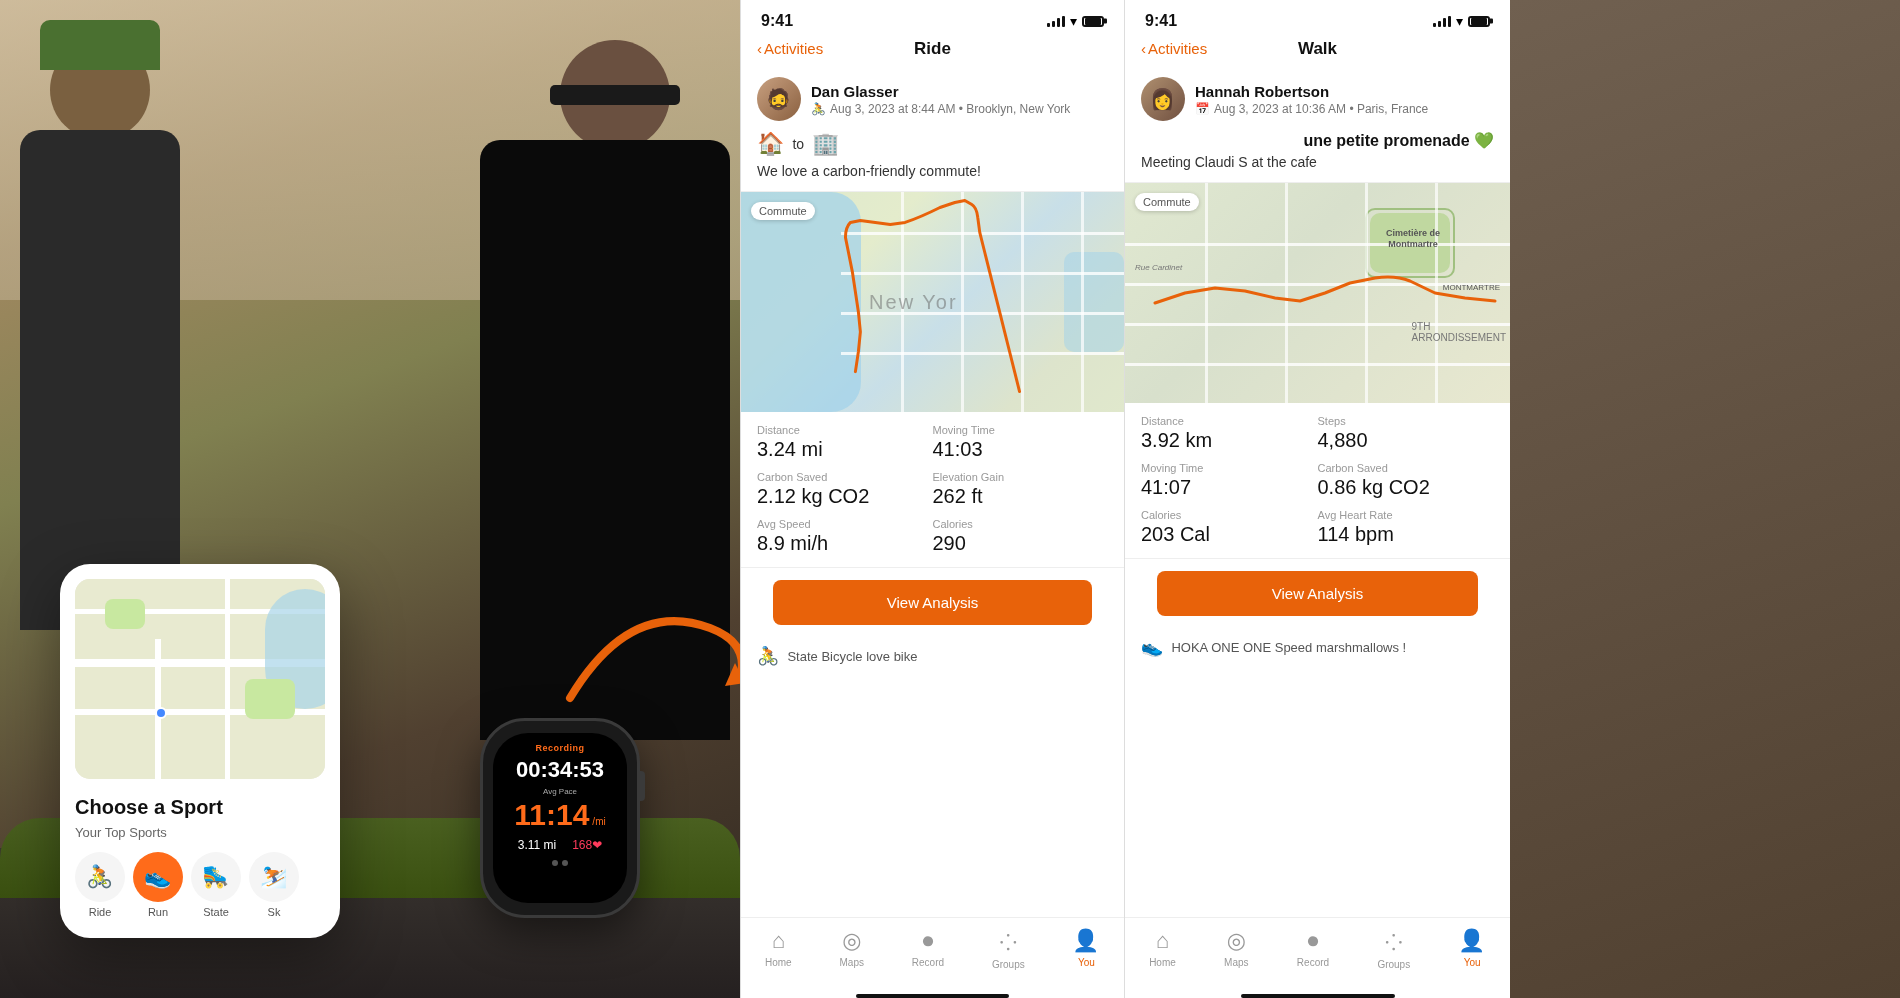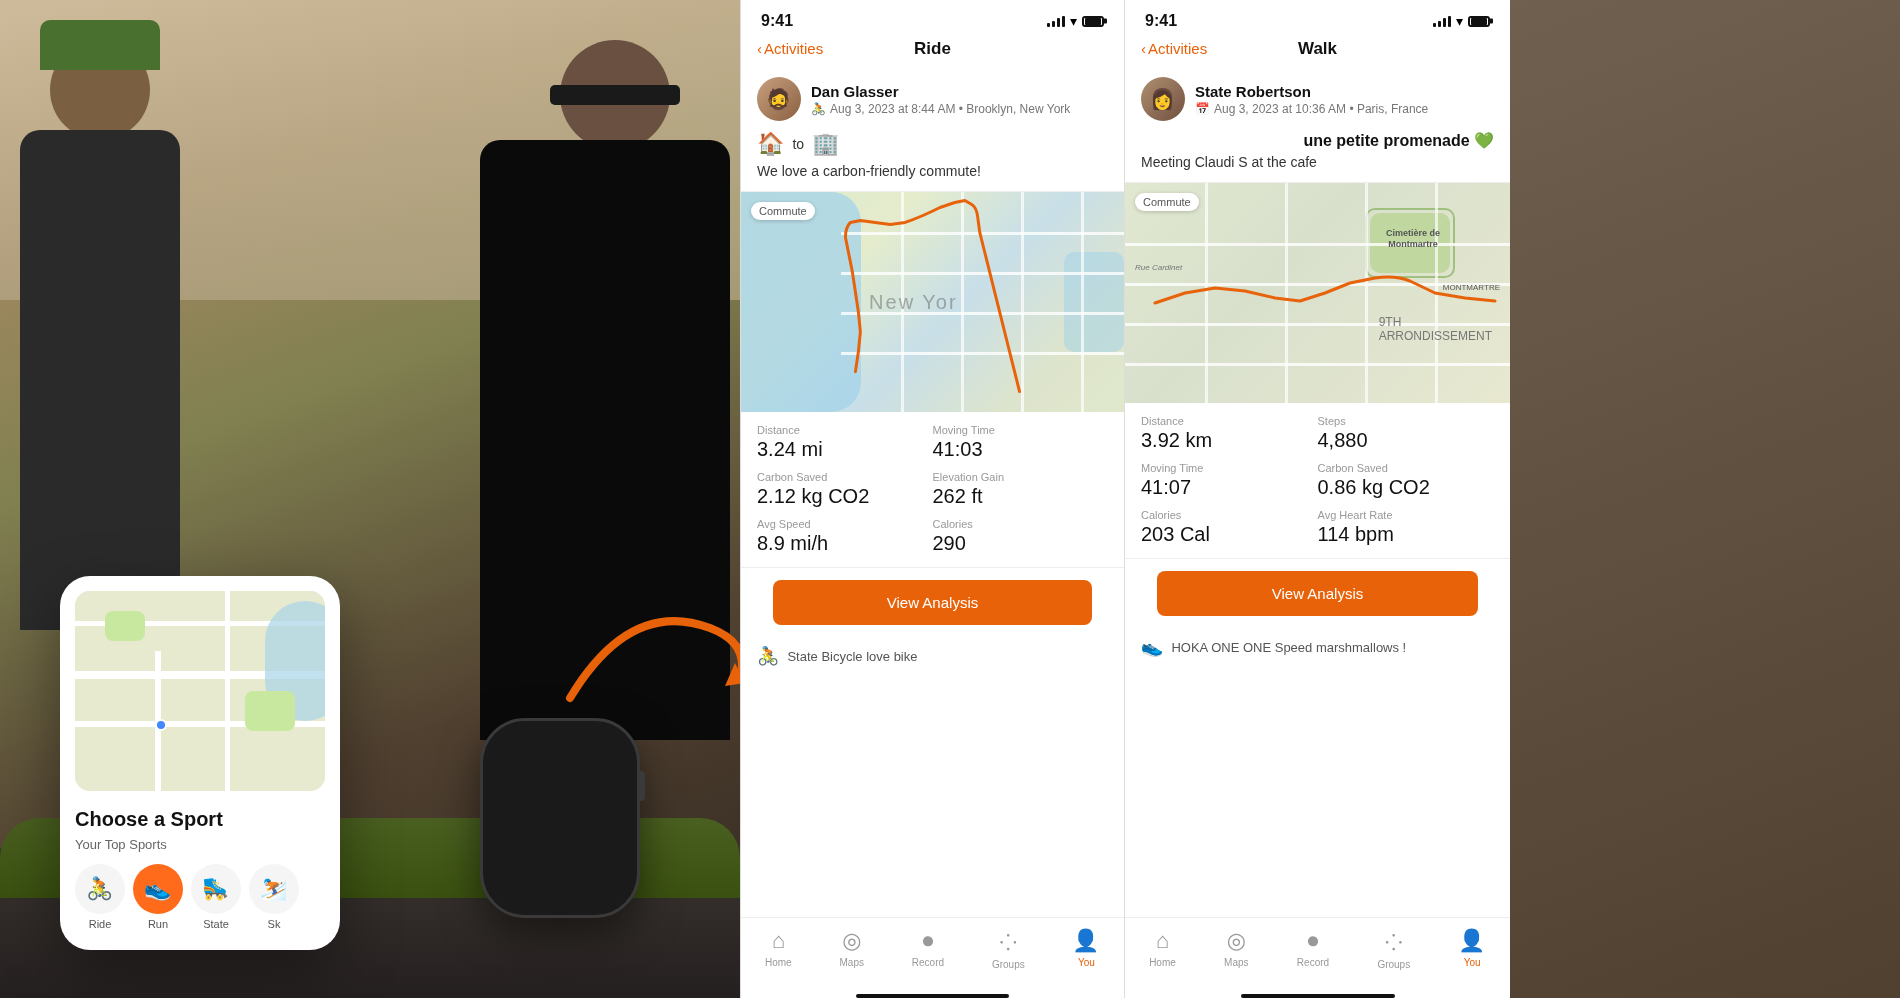--- a/index.html
+++ b/index.html
@@ -25,21 +25,21 @@
       width: 100%;
       height: 100%;
       background: linear-gradient(135deg, #c8b89a 0%, #a89070 30%, #7a6a55 60%, #4a4030 100%);
       position: relative;
     }
 
     
     .phone-mockup {
       position: absolute;
       left: 60px;
-      bottom: 48px;
+      bottom: 60px;
       width: 280px;
       background: white;
       border-radius: 30px;
       padding: 15px;
       box-shadow: 0 20px 60px rgba(0,0,0,0.4);
       z-index: 10;
     }
 
     .phone-map-area {
       width: 100%;
@@ -586,20 +586,40 @@
           <div class="sport-icon">⛷️</div>
           <span class="sport-label">Sk</span>
         </div>
       </div>
     </div>
   </div>
 
   <div class="watch-mockup">
 
     <div style="position:absolute;right:-8px;top:50px;width:8px;height:30px;background:#3a3a3a;border-radius:0 4px 4px 0;"></div>
+    <div class="watch-screen">
+      <div class="watch-label">Recording</div>
+      <div class="watch-time">00:34:53</div>
+      <div class="watch-pace-label">Avg Pace</div>
+      <div style="display:flex;align-items:baseline;gap:3px;">
+        <div class="watch-pace">11:14</div>
+        <div class="watch-pace-unit">/mi</div>
+      </div>
+      <div class="watch-stats">
+        <div class="watch-stat">3.11 mi</div>
+        <div class="watch-stat watch-heart">
+          <span>168</span>❤
+        </div>
+      </div>
+
+      <div style="display:flex;gap:4px;margin-top:4px;">
+        <div style="width:6px;height:6px;border-radius:50%;background:#555;"></div>
+        <div style="width:6px;height:6px;border-radius:50%;background:#555;"></div>
+      </div>
+    </div>
   </div>
 
   <svg class="arrow-svg" width="200" height="200" viewBox="0 0 200 200">
     <path d="M 20 150 Q 80 50 160 80 Q 200 95 190 130" fill="none" stroke="#e8620a" stroke-width="8" stroke-linecap="round"></path>
     <polygon points="185,115 195,135 175,138" fill="#e8620a"></polygon>
   </svg>
 </div>
 
 <div class="middle-section">
   <div class="phone-screen">
@@ -765,21 +785,21 @@
         <span>‹</span>
         <span>Activities</span>
       </div>
       <div class="nav-title">Walk</div>
     </div>
 
     <div class="activity-header">
       <div class="user-row">
         <div class="avatar-face" style="background:linear-gradient(135deg,#b09070 0%,#705040 100%);">👩</div>
         <div class="user-info">
-          <div class="user-name">State Robertson</div>
+          <div class="user-name">Hannah Robertson</div>
           <div class="user-meta">
             <span>📅</span>
             <span>Aug 3, 2023 at 10:36 AM • Paris, France</span>
           </div>
         </div>
       </div>
       <div style="font-size:16px;font-weight:700;color:#111;margin-bottom:4px;text-align:right;">une petite promenade 💚</div>
       <div class="activity-text">Meeting Claudi S at the cafe</div>
     </div>
 
@@ -795,21 +815,21 @@
       <div style="position:absolute;top:140px;left:0;right:0;height:3px;background:rgba(255,255,255,0.8);"></div>
       <div style="position:absolute;top:180px;left:0;right:0;height:3px;background:rgba(255,255,255,0.8);"></div>
       <div style="position:absolute;top:0;left:80px;bottom:0;width:3px;background:rgba(255,255,255,0.7);"></div>
       <div style="position:absolute;top:0;left:160px;bottom:0;width:3px;background:rgba(255,255,255,0.7);"></div>
       <div style="position:absolute;top:0;left:240px;bottom:0;width:3px;background:rgba(255,255,255,0.7);"></div>
       <div style="position:absolute;top:0;left:310px;bottom:0;width:3px;background:rgba(255,255,255,0.7);"></div>
 
       <div style="position:absolute;right:70px;top:45px;font-size:9px;color:#555;font-weight:600;text-align:center;line-height:1.2;">Cimetière de<br>Montmartre</div>
       <div style="position:absolute;right:10px;top:100px;font-size:8px;color:#555;">MONTMARTRE</div>
       <div style="position:absolute;left:10px;top:80px;font-size:8px;color:#777;font-style:italic;">Rue Cardinet</div>
-      <div style="position:absolute;right:18px;bottom:60px;font-size:12px;color:#777;">9TH<br>ARRONDISSEMENT</div>
+      <div style="position:absolute;right:4px;bottom:60px;font-size:10px;color:#777;">9TH<br>ARRONDISSEMENT</div>
 
       <svg class="route-overlay" viewBox="0 0 385 220">
         <path class="route-path-paris" d="M 30 120 L 60 110 L 90 105 L 120 108 L 150 115 L 175 118 L 200 110 L 225 100 L 250 95 Q 270 92 285 98 L 310 110 L 340 115 L 370 118"></path>
       </svg>
 
       <div class="map-label-tag">Commute</div>
     </div>
 
     <div class="stats-grid">
       <div class="stats-row">

